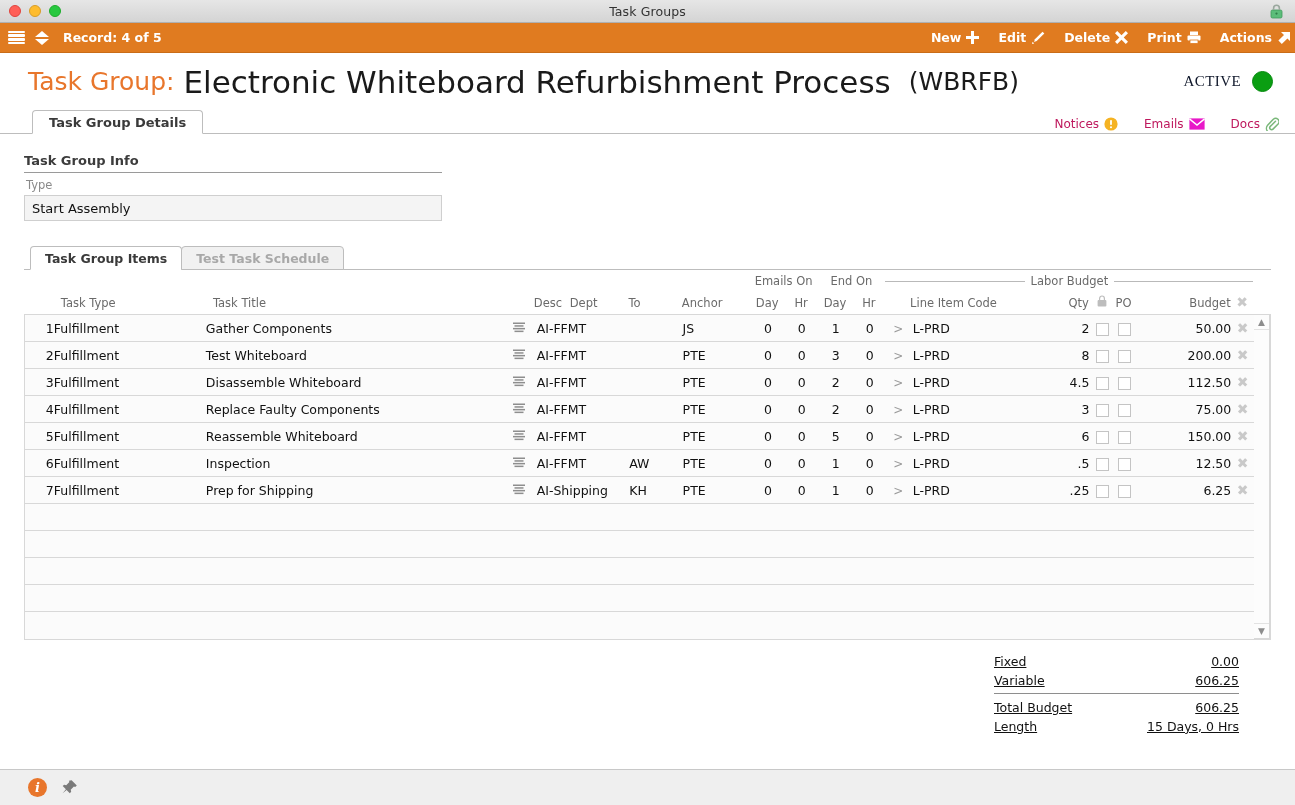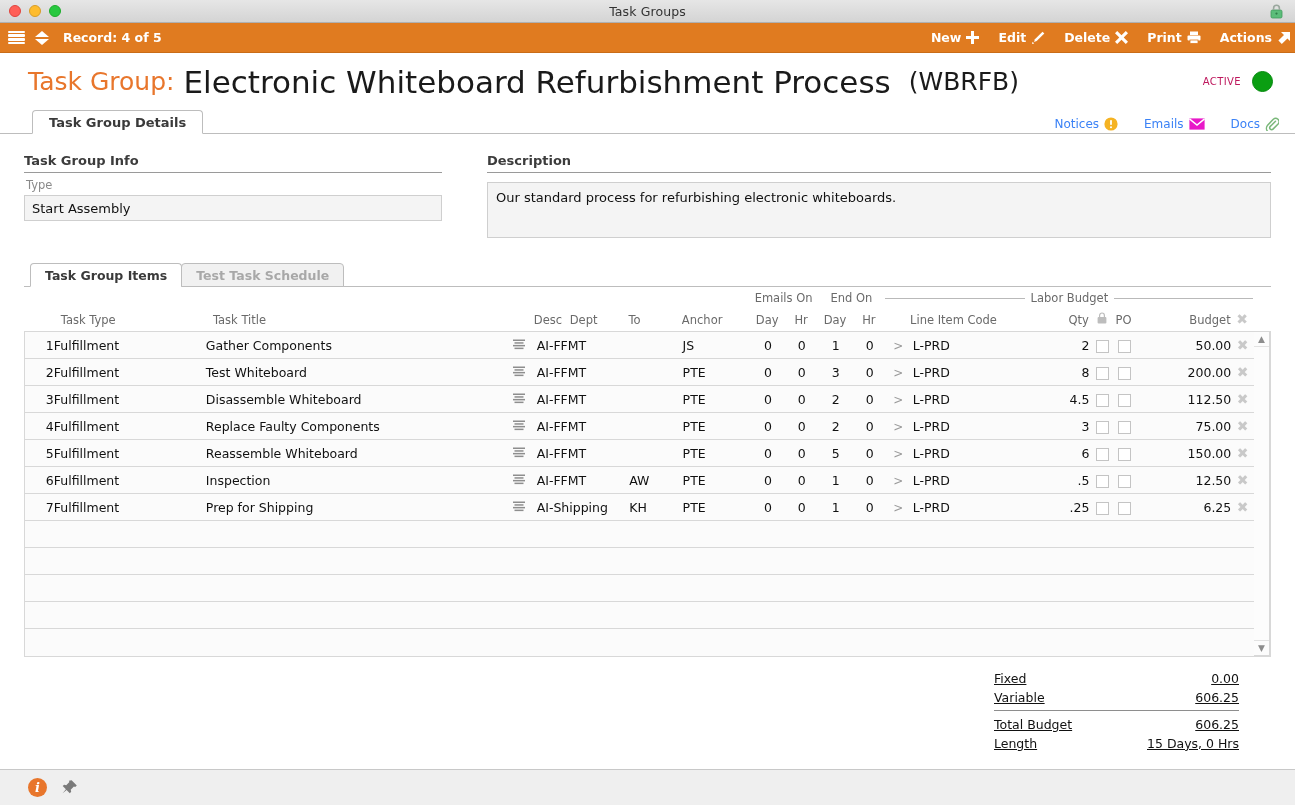--- a/index.html
+++ b/index.html
@@ -54,21 +54,21 @@
 
   
   .page-header {
     height: 57px; display: flex; align-items: center; padding: 0 22px 0 28px;
     background: #fff;
   }
   .tg-label { color: #e8762c; font-size: 25px; font-weight: normal; }
   .tg-name { color: #1a1a1a; font-size: 31px; margin-left: 9px; font-weight: normal; }
   .tg-code { color: #1a1a1a; font-size: 25px; margin-left: 18px; font-weight: normal; }
   .active-wrap { margin-left: auto; display: flex; align-items: center; gap: 11px; }
-  .active-text { font-size: 10px; color: #be185d; letter-spacing: .4px; }
+  .active-text { font-size: 15px; color: #0f172a; letter-spacing: .4px; font-family: Liberation Serif, serif; }
   .active-led { width: 21px; height: 21px; border-radius: 50%; background: #0a9e12; border: 1px solid #068a0f; }
 
   
   .tabstrip {
     position: relative; height: 24px; padding-left: 32px;
     display: flex; align-items: flex-start;
   }
   .tabstrip::after {
     content:''; position:absolute; left:0; right:0; bottom:0; height:1px; background:#bdbdbd;
   }
@@ -77,21 +77,21 @@
     border: 1px solid #bdbdbd; border-bottom: 1px solid #fff;
     background: #fff; border-radius: 4px 4px 0 0;
     padding: 4px 16px 5px 16px;
     font-size: 13px; font-weight: bold; color: #3a3a3a;
     height: 24px;
   }
   .notices-wrap {
     position: absolute; right: 16px; bottom: 3px;
     display: flex; align-items: center; gap: 26px;
   }
-  .link-item { display: flex; align-items: center; gap: 5px; font-size: 12px; color: #3b82f6; cursor: pointer; }
+  .link-item { display: flex; align-items: center; gap: 5px; font-size: 12px; color: #be185d; cursor: pointer; }
 
   
   .content { padding: 0 24px; background: #fff; }
   .infostrip { display: flex; padding-top: 19px; }
   .col-left { width: 418px; }
   .col-right { flex: 1; margin-left: 45px; }
   .sec-title { font-size: 13px; font-weight: bold; color: #3c3c3c; padding-bottom: 4px; }
   .sec-rule { height: 1px; background: #9a9a9a; width: 100%; }
   .field-label { font-size: 11.5px; color: #8a8a8a; padding: 5px 0 3px 2px; }
   .field-box {
@@ -297,27 +297,20 @@
 
 <div class="content">
 
   <div class="infostrip">
     <div class="col-left">
       <div class="sec-title">Task Group Info</div>
       <div class="sec-rule"></div>
       <div class="field-label">Type</div>
       <div class="field-box">
         <span>Start Assembly</span>
-      </div>
-    </div>
-    <div class="col-right">
-      <div class="sec-title">Description</div>
-      <div class="sec-rule"></div>
-      <div class="desc-box">
-        <span>Our standard process for refurbishing electronic whiteboards.</span>
       </div>
     </div>
   </div>
 
   <div class="tabstrip2">
     <div class="tab2 active">Task Group Items</div>
     <div class="tab2 inactive">Test Task Schedule</div>
   </div>
 
   <div class="grid-wrap">

